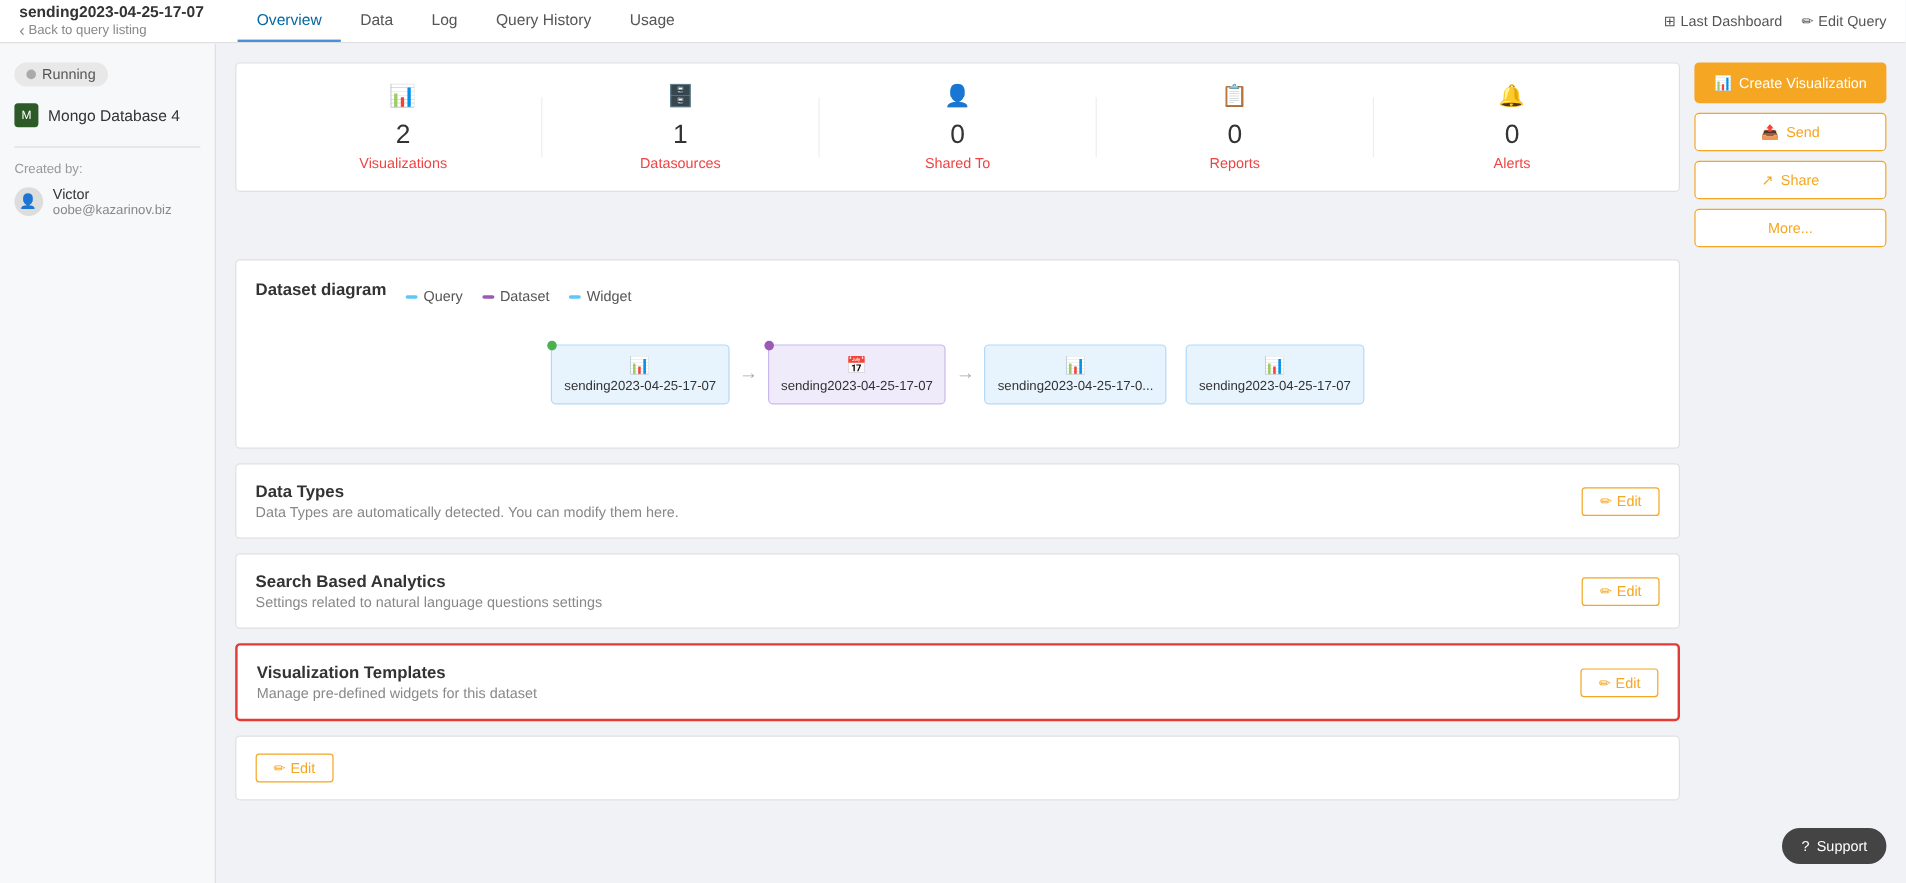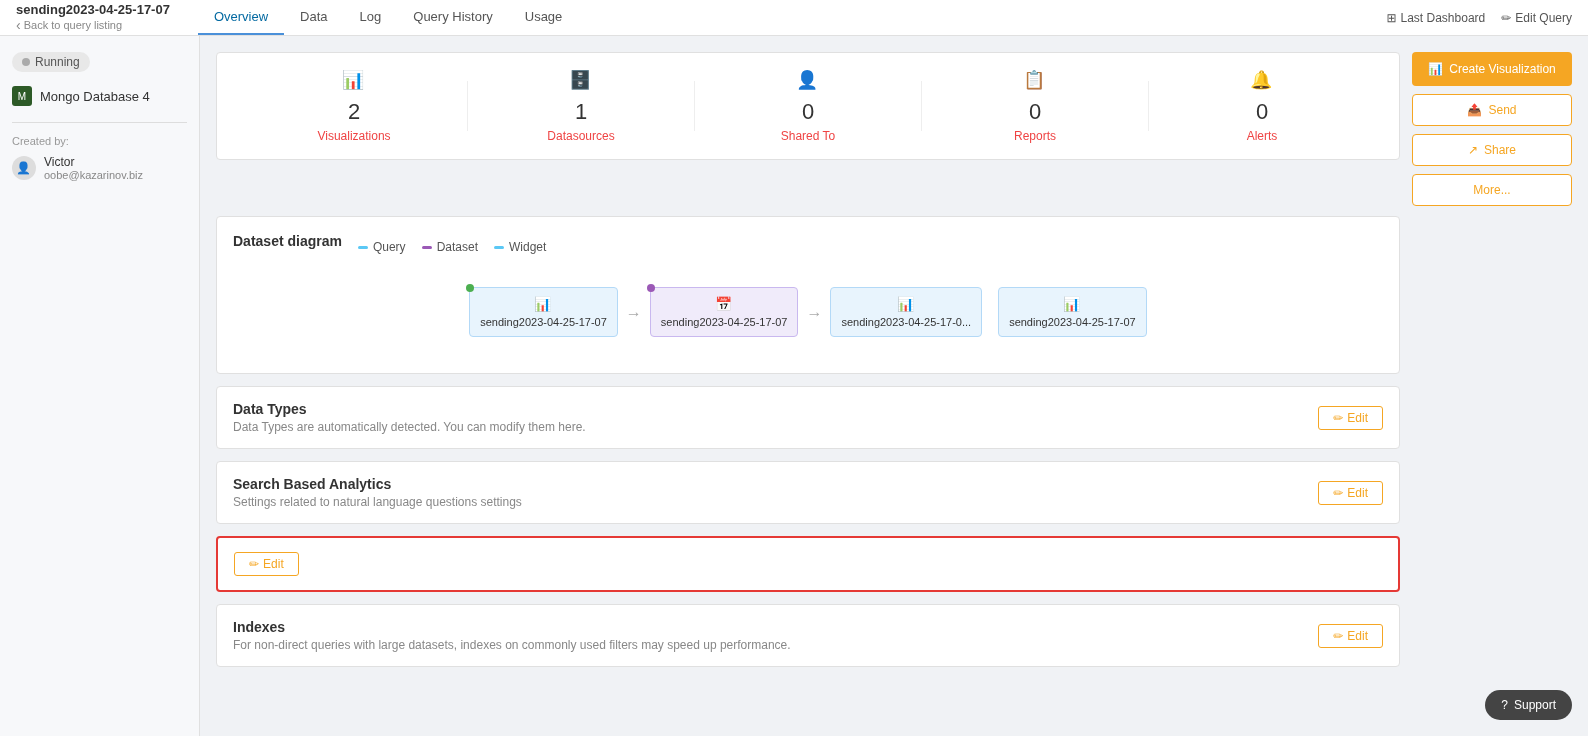--- a/index.html
+++ b/index.html
@@ -68,21 +68,21 @@
 
     
     .layout {
       display: flex;
       height: calc(100vh - 36px);
       overflow: hidden;
     }
 
     
     .sidebar {
-      width: 200px;
+      width: 180px;
       background: #f7f8fa;
       border-right: 1px solid #e0e0e0;
       padding: 16px 12px;
       flex-shrink: 0;
     }
     .status-badge {
       display: inline-flex;
       align-items: center;
       gap: 5px;
       background: #e8e8e8;
@@ -515,31 +515,31 @@
           <div class="section-title">Search Based Analytics</div>
           <div class="section-desc">Settings related to natural language questions settings</div>
         </div>
         <button class="edit-btn">
           <span>✏</span>
           <span>Edit</span>
         </button>
       </div>
 
       <div class="section-card highlighted">
+        <div class="section-info">
+          <div class="section-title">Visualization Templates</div>
+          <div class="section-desc">Manage pre-defined widgets for this dataset</div>
+        </div>
         <button class="edit-btn">
           <span>✏</span>
           <span>Edit</span>
         </button>
       </div>
 
       <div class="section-card">
-        <div class="section-info">
-          <div class="section-title">Indexes</div>
-          <div class="section-desc">For non-direct queries with large datasets, indexes on commonly used filters may speed up performance.</div>
-        </div>
         <button class="edit-btn">
           <span>✏</span>
           <span>Edit</span>
         </button>
       </div>
 
     </div>
 
     <div class="right-panel">
       <button class="action-btn-primary">

